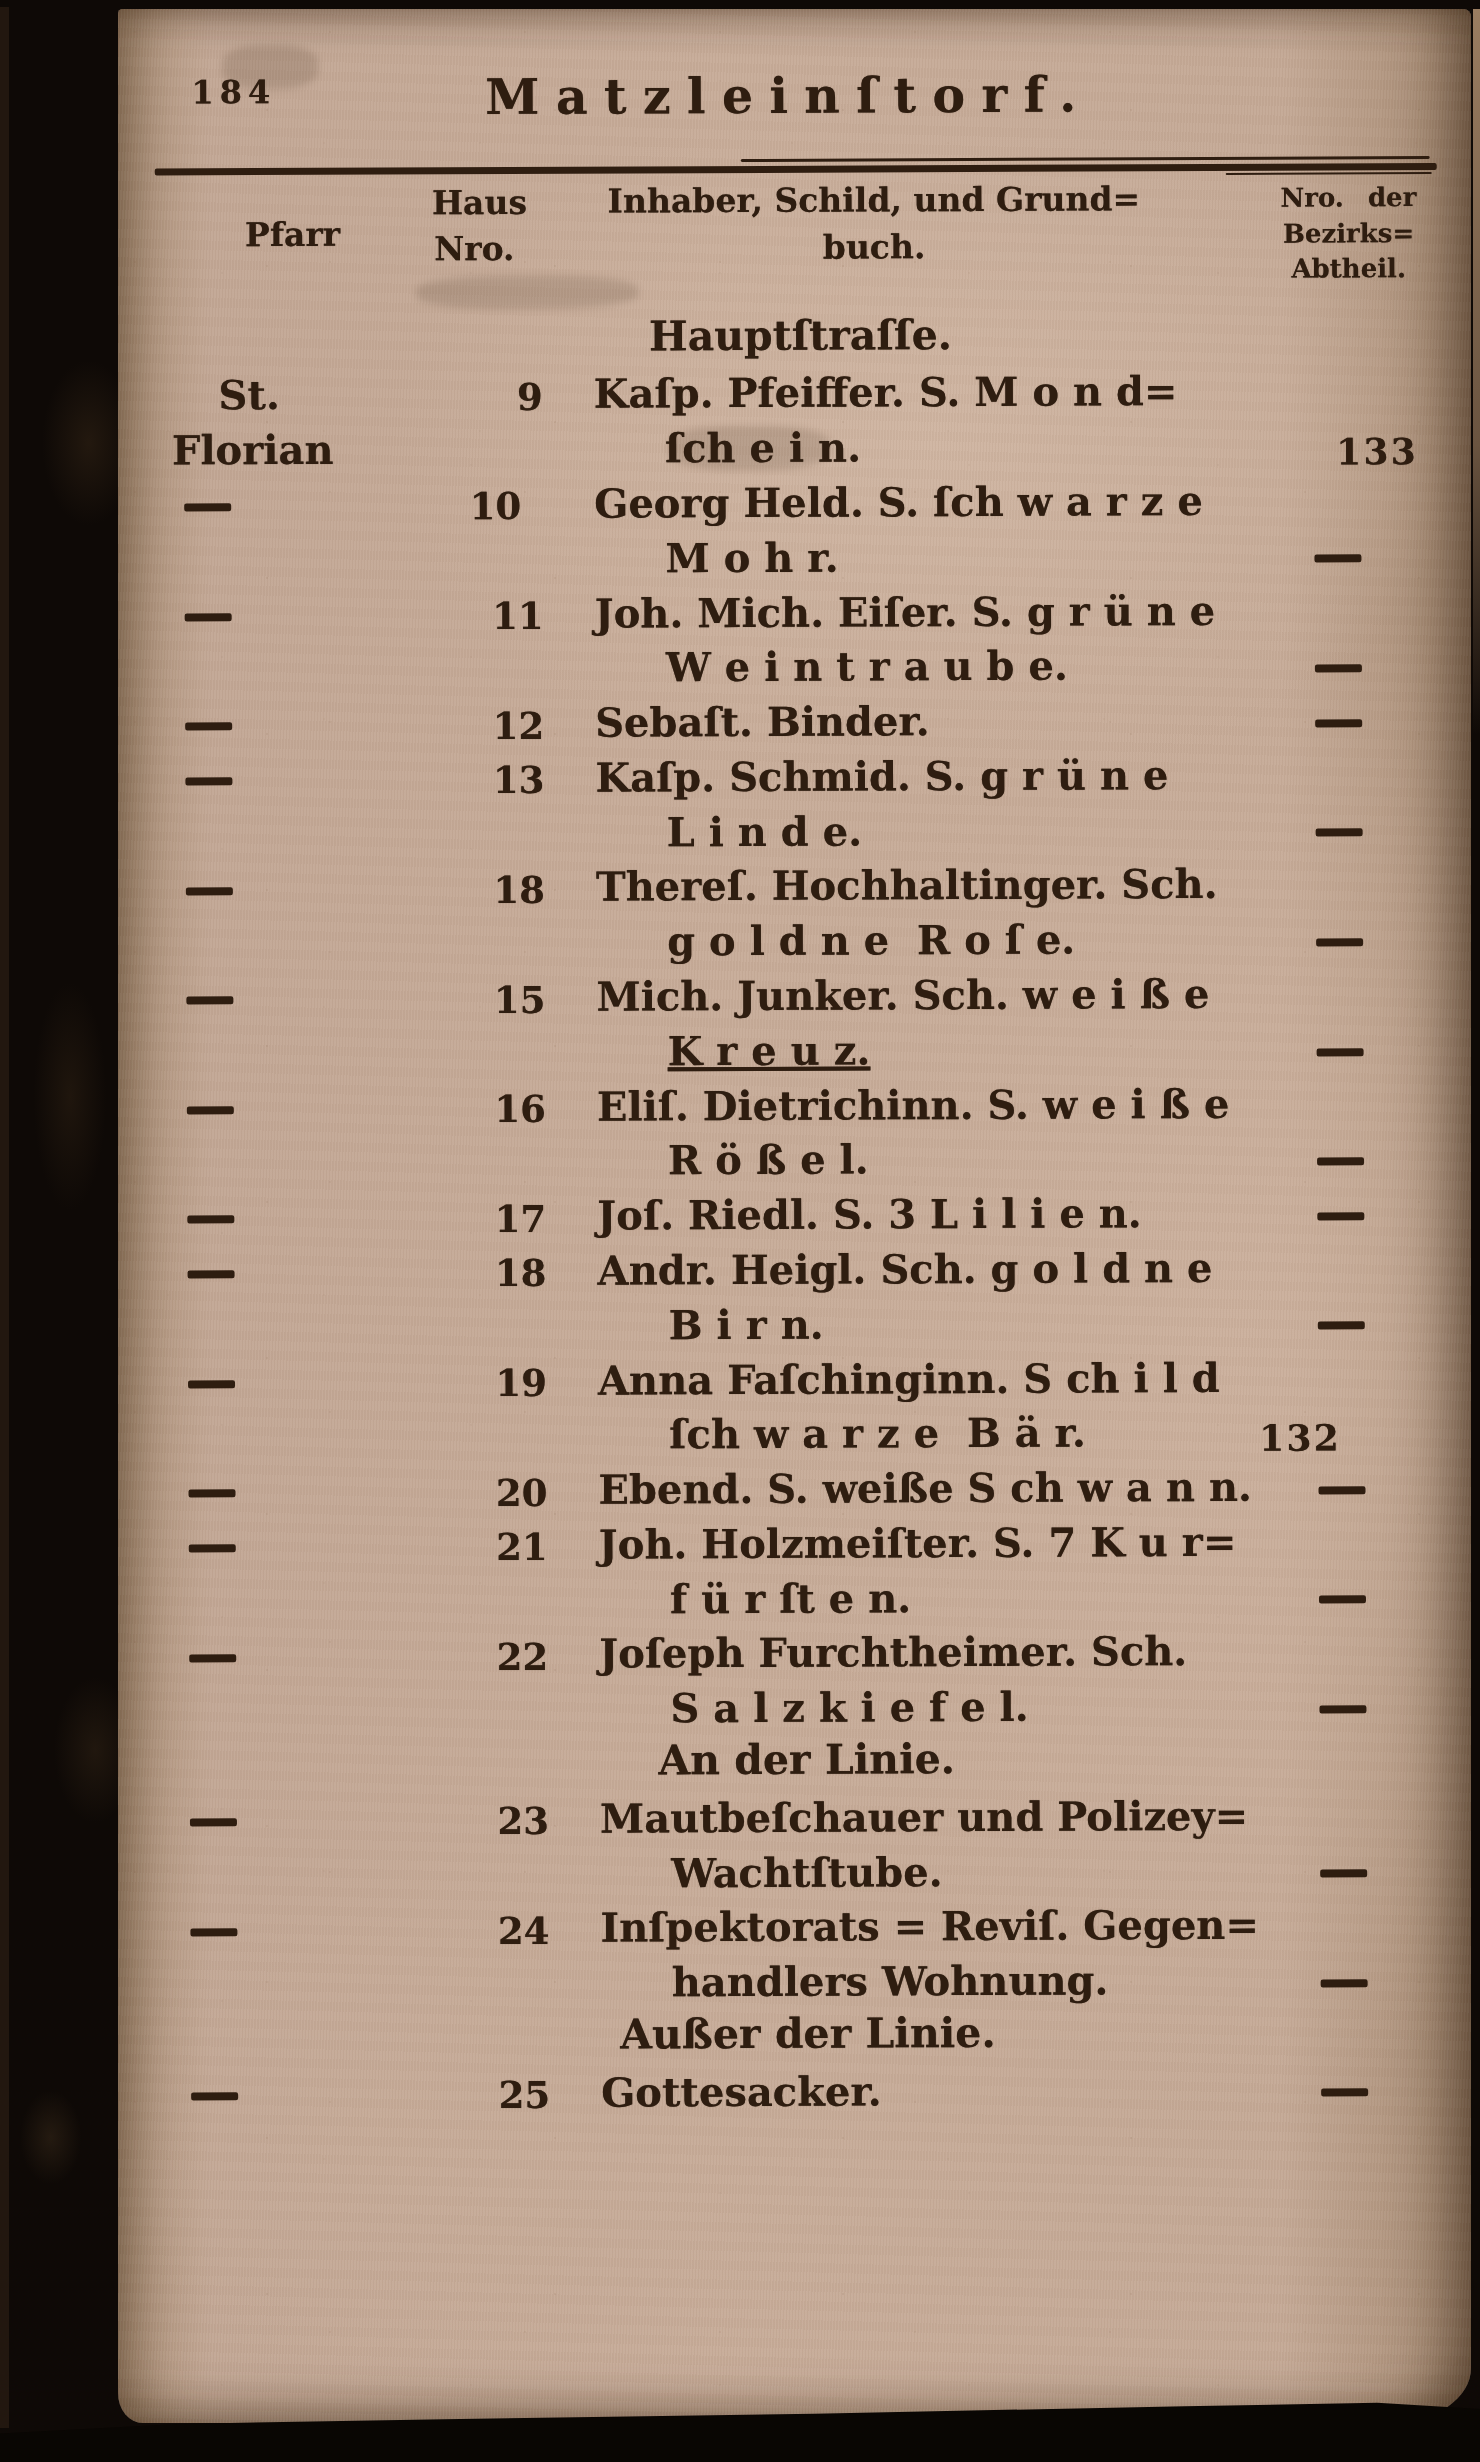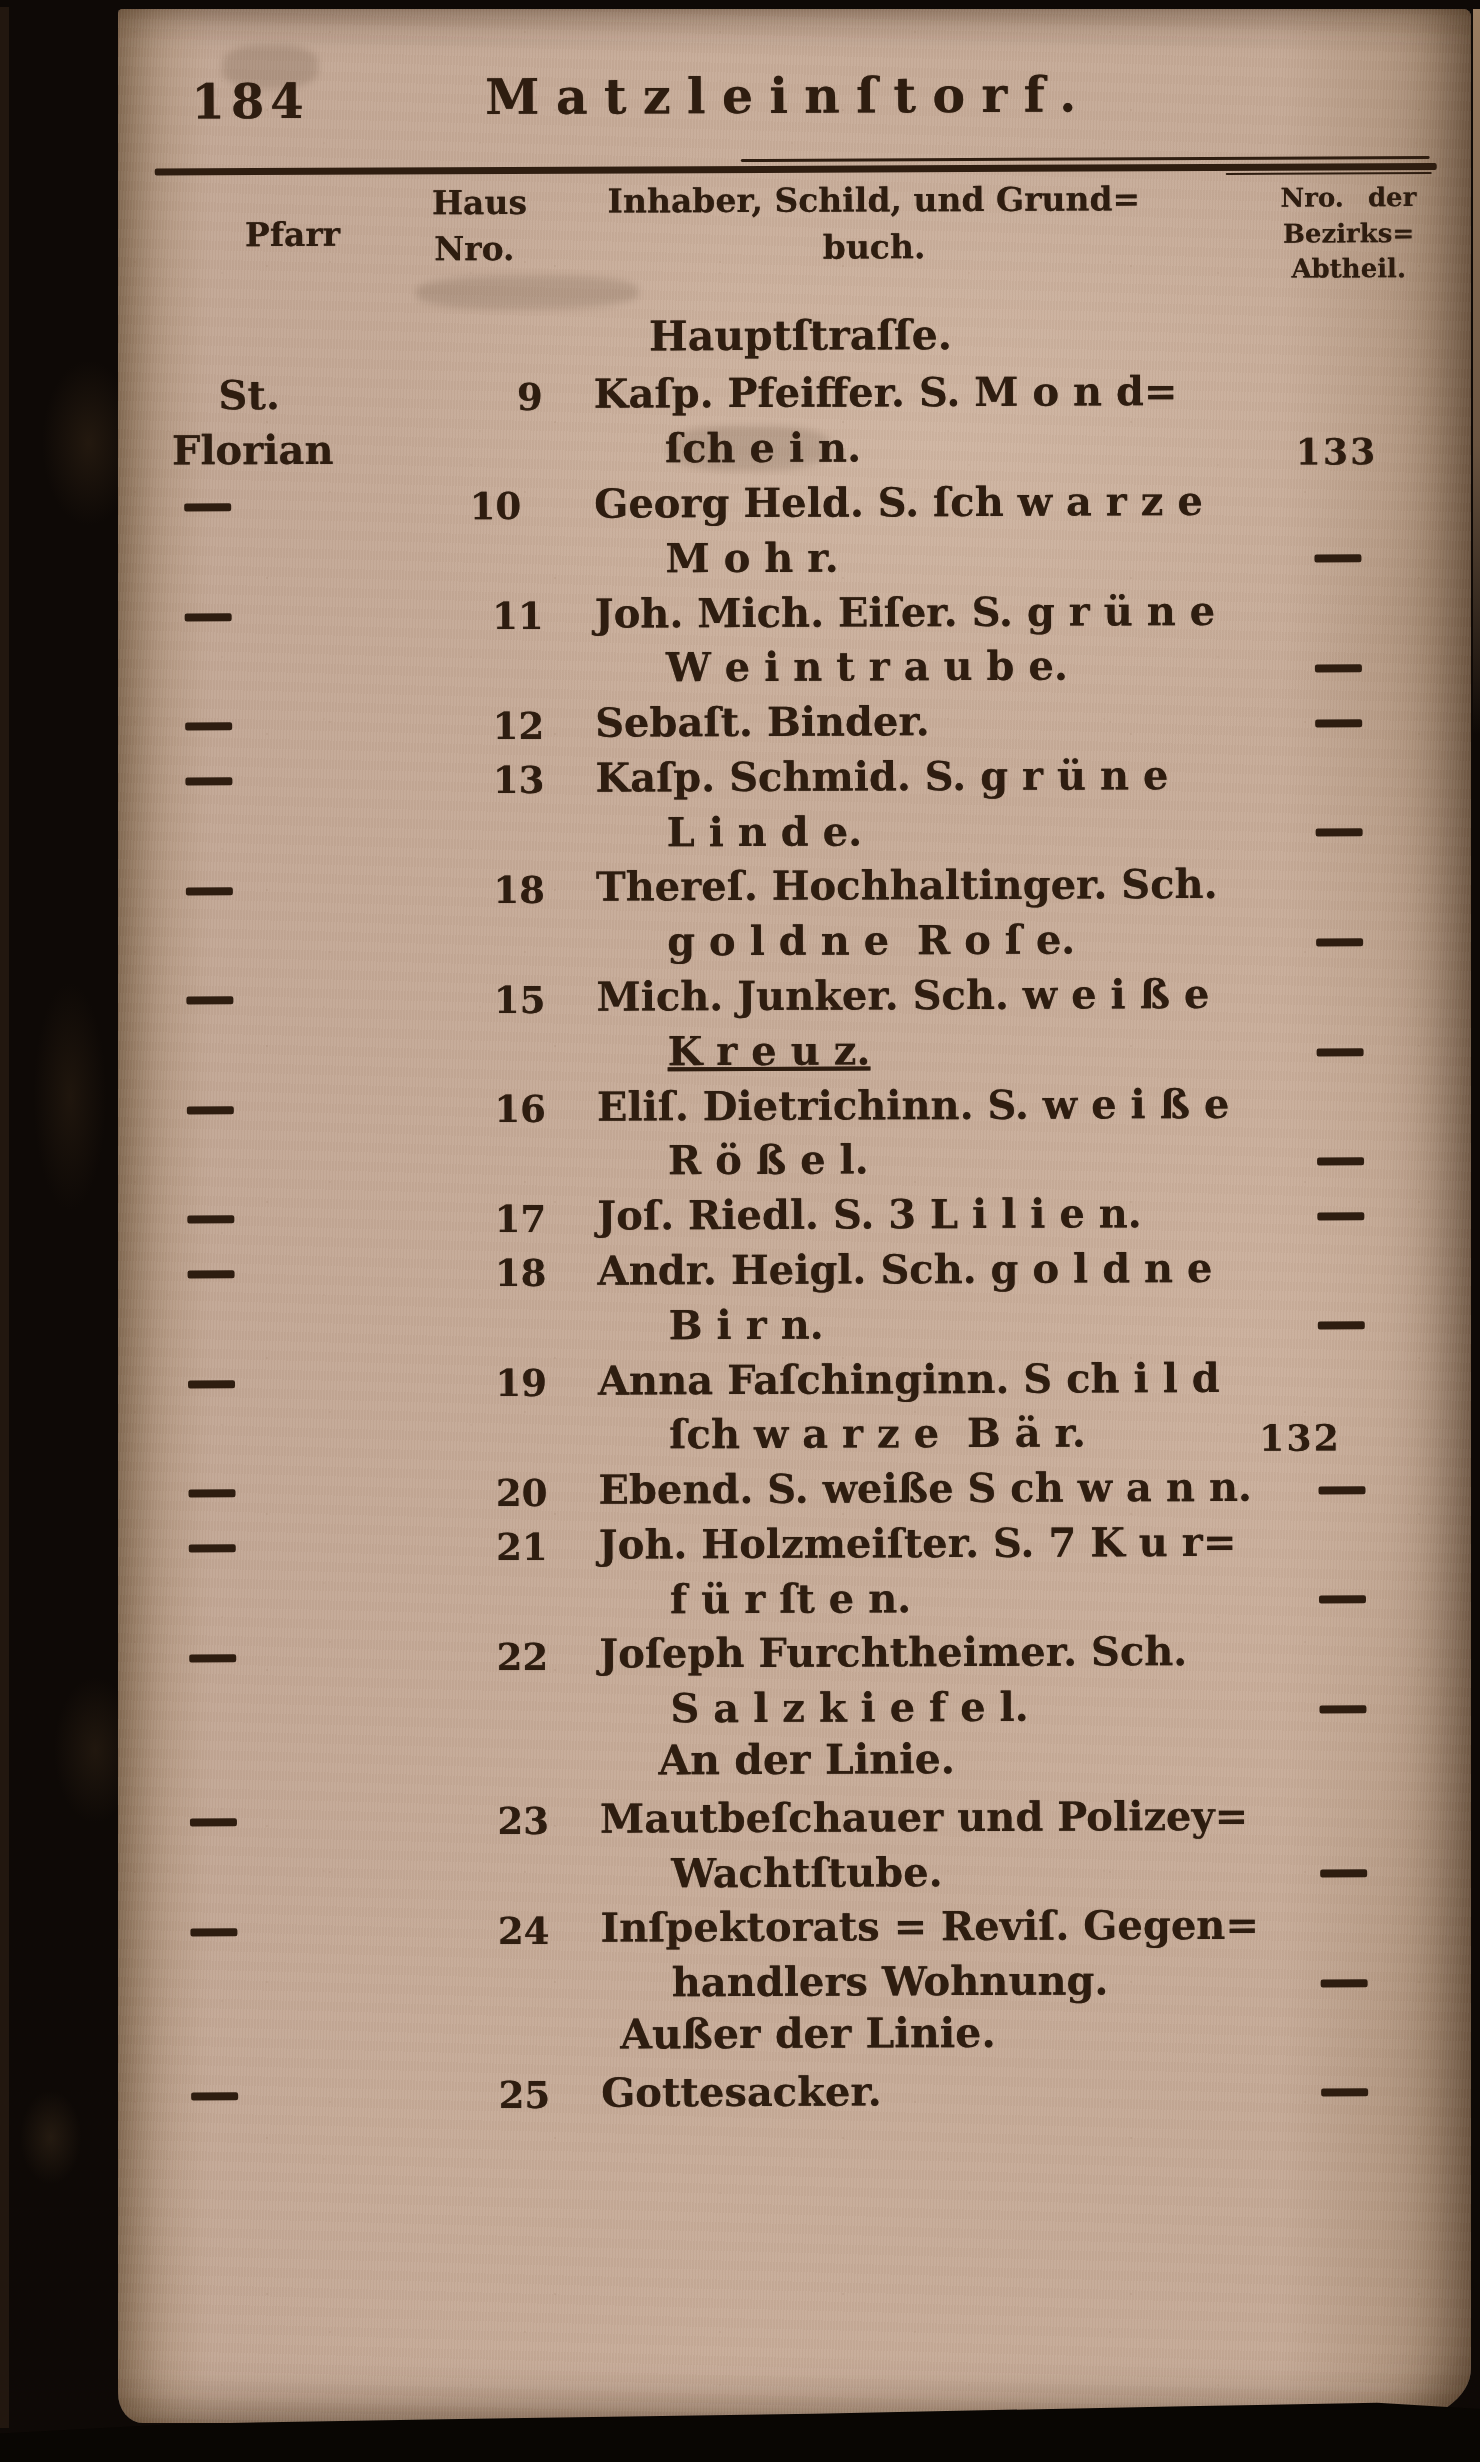--- a/index.html
+++ b/index.html
@@ -40,21 +40,21 @@
       radial-gradient(2.2px 2.2px at 149px 101px, rgba(100,66,38,.28), rgba(0,0,0,0) 60%);
     background-size:195px 230px, 249px 192px, 156px 288px, 288px 156px;}
   .right-sliver{position:absolute;right:0;top:9px;width:8.1px;height:726px;
     background:linear-gradient(180deg,#9a7d61 0%,#6a5440 60%, rgba(0,0,0,0) 100%);}
   
   .bottom-edge{position:absolute;left:0;bottom:0;width:1481px;height:68px;background:#090603;
     clip-path:polygon(0 58%, 12% 44%, 30% 37%, 55% 29%, 80% 18%, 93% 13%, 100% 22%, 100% 100%, 0 100%);}
   
   .content{position:absolute;inset:0;color:#2e1d10;transform:rotate(-0.25deg);transform-origin:50% 0;}
   .abs{position:absolute;white-space:pre;text-shadow:0 0 0.7px rgba(46,29,16,.75);}
-  .t-pageno{font-size:48px;font-weight:700;letter-spacing:6px;}
+  .t-pageno{font-size:32px;font-weight:700;letter-spacing:6px;}
   .t-title{font-size:49px;font-weight:700;letter-spacing:16.3px;text-align:center;}
   .t-hdr{font-size:33px;font-weight:700;}
   .t-hdr-sm{font-size:26px;font-weight:700;}
   .ws{word-spacing:15px;}
   .t-body{font-size:40px;font-weight:700;}
   .t-num{font-size:37px;font-weight:700;}
   .t-num4{font-size:36px;font-weight:700;letter-spacing:2.2px;}
   .t-section{font-size:41px;font-weight:700;}
   .rule{position:absolute;background:#2e1d10;border-radius:2.2px;}
   .dash{position:absolute;width:47px;height:8.1px;background:#2e1d10;border-radius:2.2px;
@@ -91,21 +91,21 @@
     <div class="abs t-hdr-sm" style="left:1244px;top:221px;width:207px;text-align:center;">Bezirks=</div>
     <div class="abs t-hdr-sm" style="left:1244px;top:256px;width:207px;text-align:center;">Abtheil.</div>
 
     <div id="entries-layer">
         <div class="abs t-section" style="left: 466px; top: 312px; width: 666px; text-align: center;">Hauptſtraſſe.</div>
         <div class="abs t-body" style="left: 592px; top: 369px;">Kaſp. Pfeiffer. S. M o n d=</div>
         <div class="abs t-body" style="left: 663px; top: 424px;">ſch e i n.</div>
         <div class="abs t-num" style="left: 415px; top: 374px; width: 126px; text-align: right;">9</div>
         <div class="abs t-body" style="left: 170px; top: 369px; width: 155px; text-align: center;">St.</div>
         <div class="abs t-body" style="left: 170px; top: 424px; width: 155px; text-align: center;">Florian</div>
-        <div class="abs t-num4" style="left: 1253px; top: 433px; width: 163px; text-align: center;">133</div>
+        <div class="abs t-num4" style="left: 1253px; top: 433px; width: 163px; text-align: right;">133</div>
         <div class="abs t-body" style="left: 592px; top: 479px;">Georg Held. S. ſch w a r z e</div>
         <div class="abs t-body" style="left: 663px; top: 534px;">M o h r.</div>
         <div class="abs t-num" style="left: 393px; top: 483px; width: 126px; text-align: right;">10</div>
         <div class="dash" style="left: 182px; top: 501px;"></div>
         <div class="dash" style="left: 1312px; top: 557px;"></div>
         <div class="abs t-body" style="left: 592px; top: 589px;">Joh. Mich. Eiſer. S. g r ü n e</div>
         <div class="abs t-body" style="left: 663px; top: 643px;">W e i n t r a u b e.</div>
         <div class="abs t-num" style="left: 415px; top: 593px; width: 126px; text-align: right;">11</div>
         <div class="dash" style="left: 182px; top: 611px;"></div>
         <div class="dash" style="left: 1312px; top: 667px;"></div>

